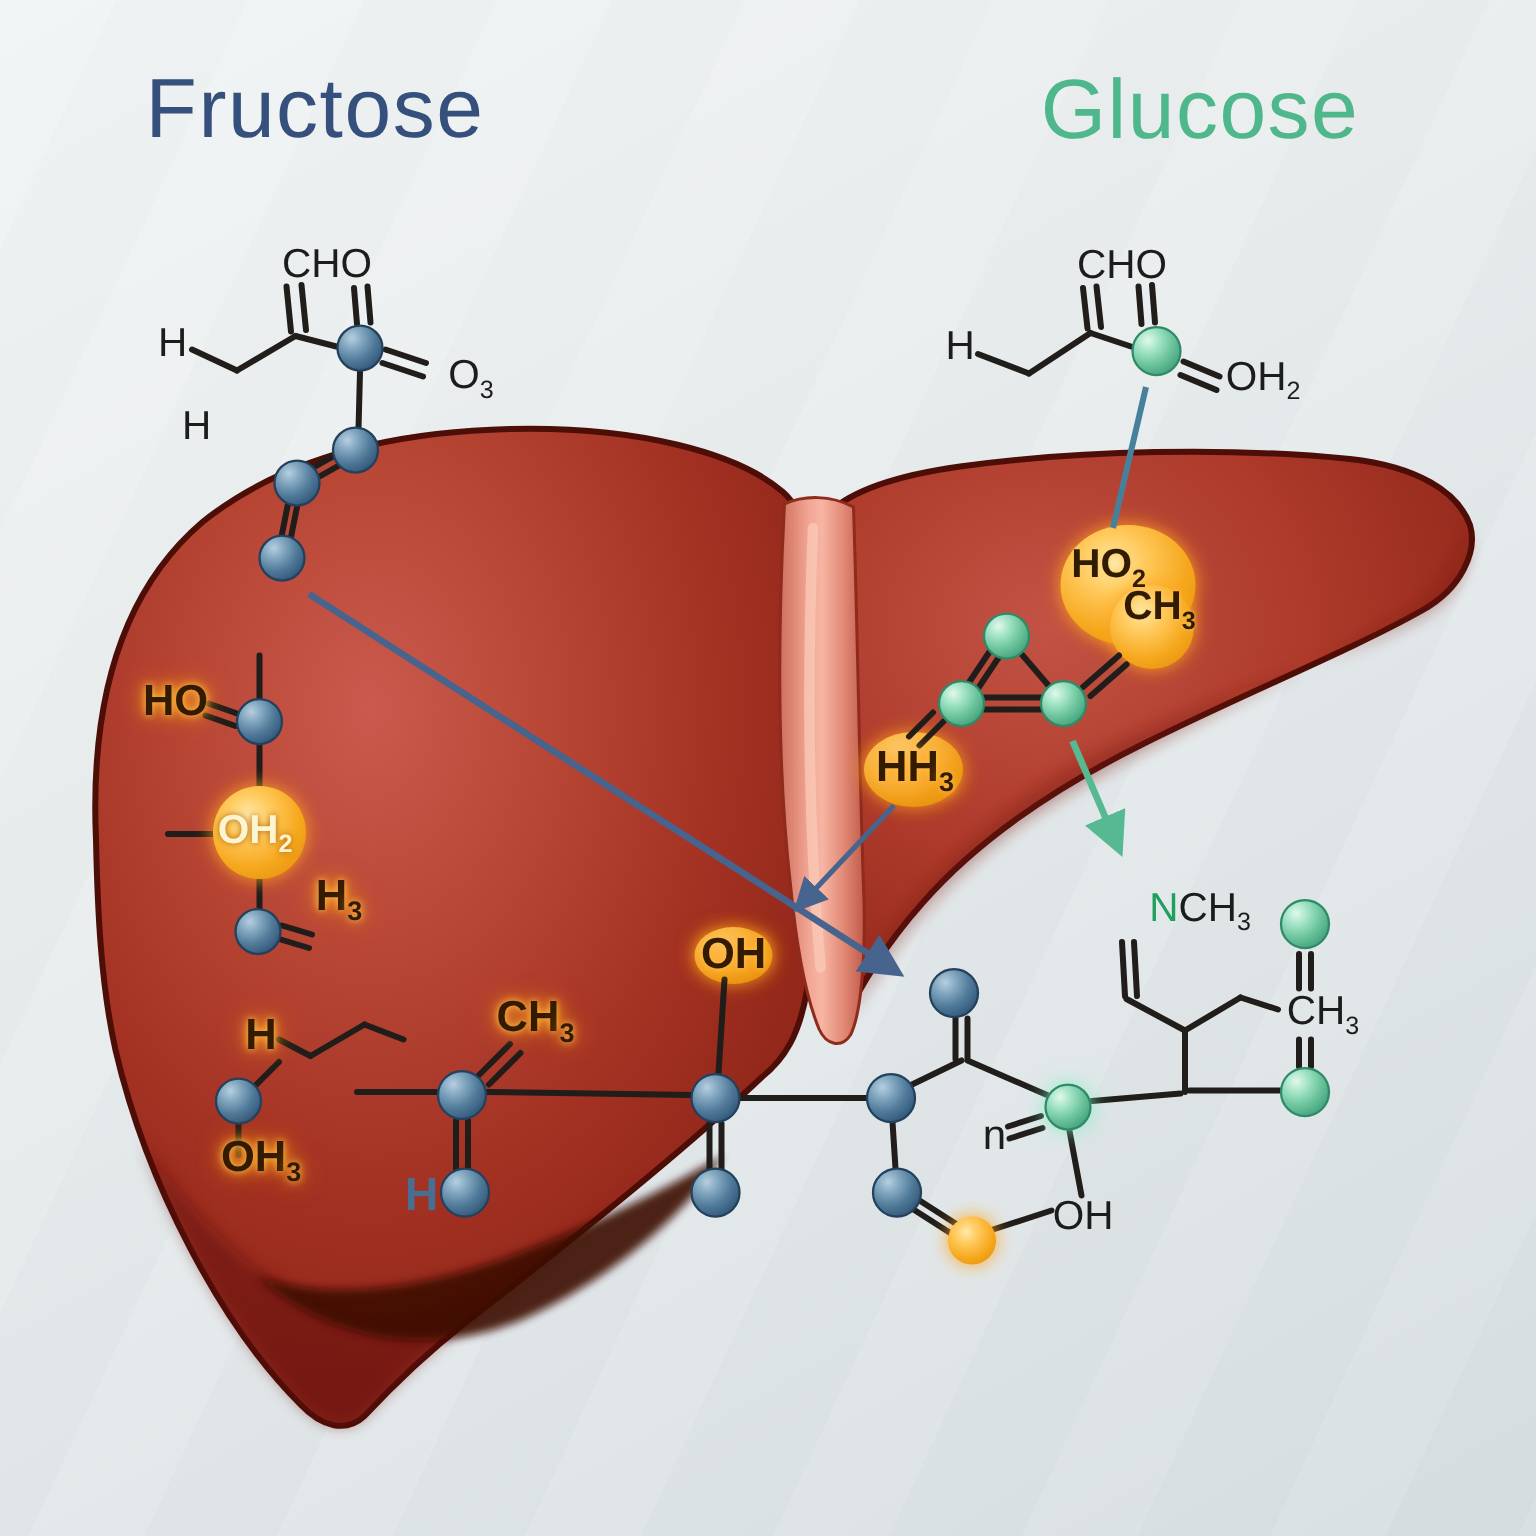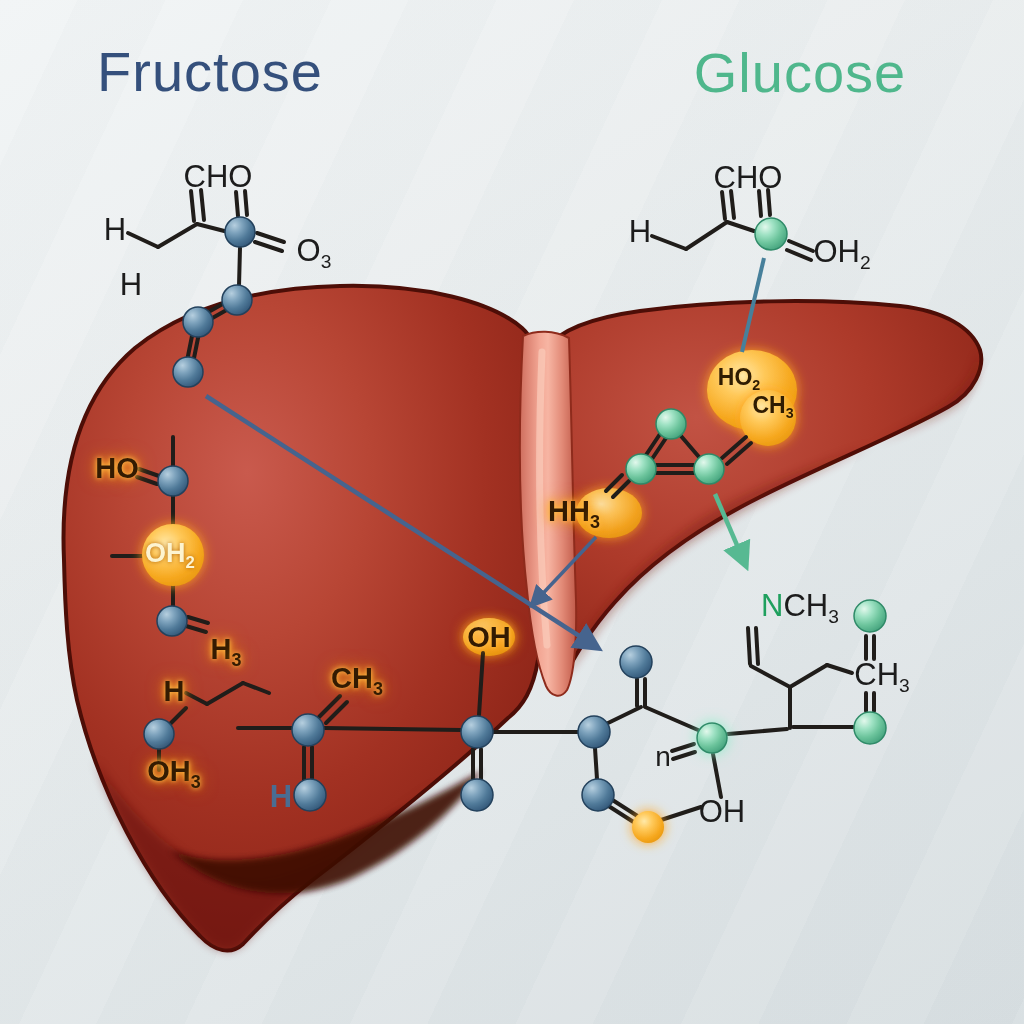--- a/index.html
+++ b/index.html
@@ -10,32 +10,32 @@
   }
   .stage::before{
     content:"";position:absolute;inset:0;pointer-events:none;
     background:repeating-linear-gradient(115deg,rgba(255,255,255,.28) 0 70px,rgba(198,208,212,.16) 70px 150px);
     opacity:.3;
   }
   svg{position:absolute;left:0;top:0;}
   .lbl{position:absolute;transform:translate(-50%,-50%);white-space:nowrap;line-height:1;z-index:5;}
   .titleF{font-size:56px;letter-spacing:1px;color:#35507c;}
   .titleG{font-size:56px;letter-spacing:1px;color:#4fb78c;}
-  .black{color:#1c1c1c;font-size:31px;}
+  .black{color:#1c1c1c;font-size:27px;}
   .small{font-size:28px;}
   .glow{
     color:#331b02;font-size:29px;font-weight:600;
     text-shadow:0 0 5px #ffc14d,0 0 10px #ffa41e,0 0 18px rgba(255,150,10,.8);
   }
   .onorange{
     color:#fdf4d0;font-size:27px;font-weight:600;
     text-shadow:0 0 4px rgba(170,90,0,.9);
   }
   .onblob{
-    color:#2f1c02;font-size:23px;font-weight:600;
+    color:#2f1c02;font-size:27px;font-weight:600;
     text-shadow:0 0 3px rgba(255,200,100,.9);
   }
   .blueH{color:#4a6d92;font-size:31px;font-weight:600;}
   .ngreen{color:#1fa05e;}
   sub{font-size:.62em;}
 </style>
 </head>
 <body>
 
 <div class="stage">
@@ -267,35 +267,35 @@
 <div class="lbl titleG" style="left:800px;top:73px"><span>Glucose</span></div>
 <div class="lbl titleF" style="left:210px;top:72px"><span>Fructose</span></div>
 
 <div class="lbl black" style="left:218px;top:176px"><span>CHO</span></div>
 <div class="lbl black" style="left:115px;top:229px"><span>H</span></div>
 <div class="lbl black" style="left:131px;top:284px"><span>H</span></div>
 <div class="lbl black" style="left:314px;top:253px"><span>O</span><sub>3</sub></div>
 
 <div class="lbl glow" style="left:117px;top:468px"><span>HO</span></div>
 <div class="lbl onorange" style="left:170px;top:556px"><span>OH</span><sub>2</sub></div>
-<div class="lbl glow" style="left:226px;top:652px"><span>H</span><sub>3</sub></div>
+<div class="lbl glow" style="left:226px;top:600px"><span>H</span><sub>3</sub></div>
 
 <div class="lbl glow" style="left:174px;top:691px"><span>H</span></div>
 <div class="lbl glow" style="left:174px;top:774px"><span>OH</span><sub>3</sub></div>
 <div class="lbl glow" style="left:357px;top:681px"><span>CH</span><sub>3</sub></div>
 <div class="lbl blueH" style="left:281px;top:796px"><span>H</span></div>
 
 <div class="lbl glow" style="left:489px;top:637px"><span>OH</span></div>
 <div class="lbl black small" style="left:663px;top:757px"><span>n</span></div>
 <div class="lbl black" style="left:722px;top:811px"><span>OH</span></div>
 
 <div class="lbl black" style="left:748px;top:177px"><span>CHO</span></div>
 <div class="lbl black" style="left:640px;top:231px"><span>H</span></div>
 <div class="lbl black" style="left:842px;top:254px"><span>OH</span><sub>2</sub></div>
 
 <div class="lbl onblob" style="left:739px;top:379px"><span>HO</span><sub>2</sub></div>
 <div class="lbl onblob" style="left:773px;top:407px"><span>CH</span><sub>3</sub></div>
-<div class="lbl glow" style="left:574px;top:514px"><span>HH</span><sub>3</sub></div>
+<div class="lbl glow" style="left:610px;top:514px"><span>HH</span><sub>3</sub></div>
 
 <div class="lbl black" style="left:800px;top:608px"><span class="ngreen">N</span><span>CH</span><sub>3</sub></div>
 <div class="lbl black" style="left:882px;top:677px"><span>CH</span><sub>3</sub></div>
 
 </div>
 
 </body></html>

